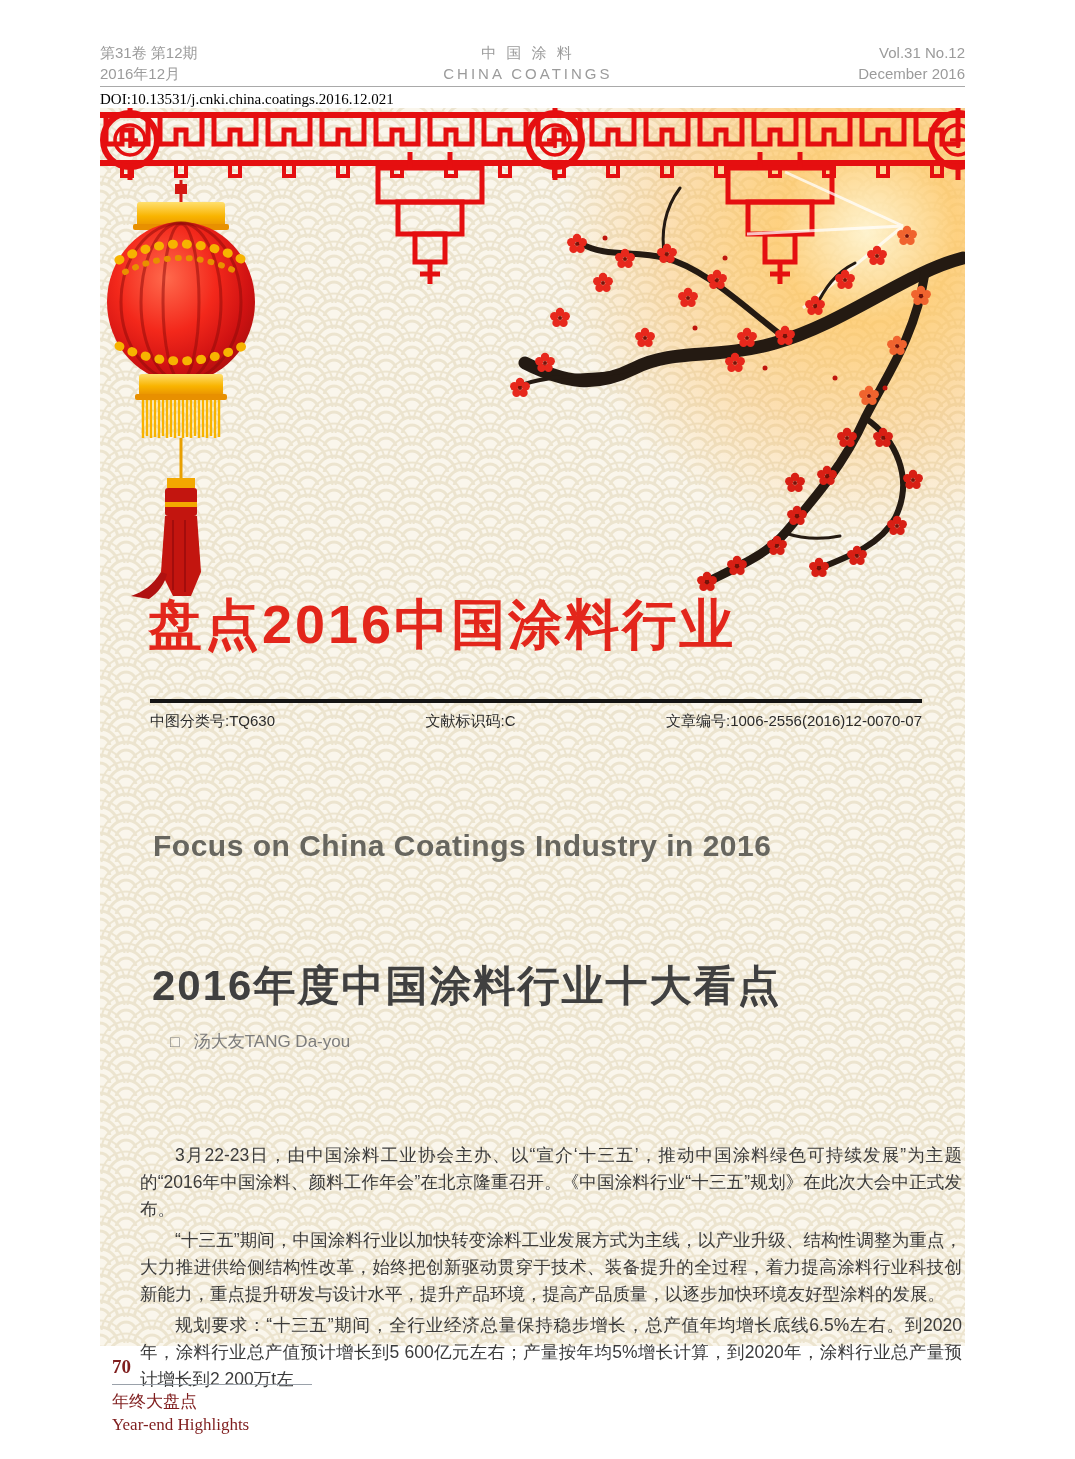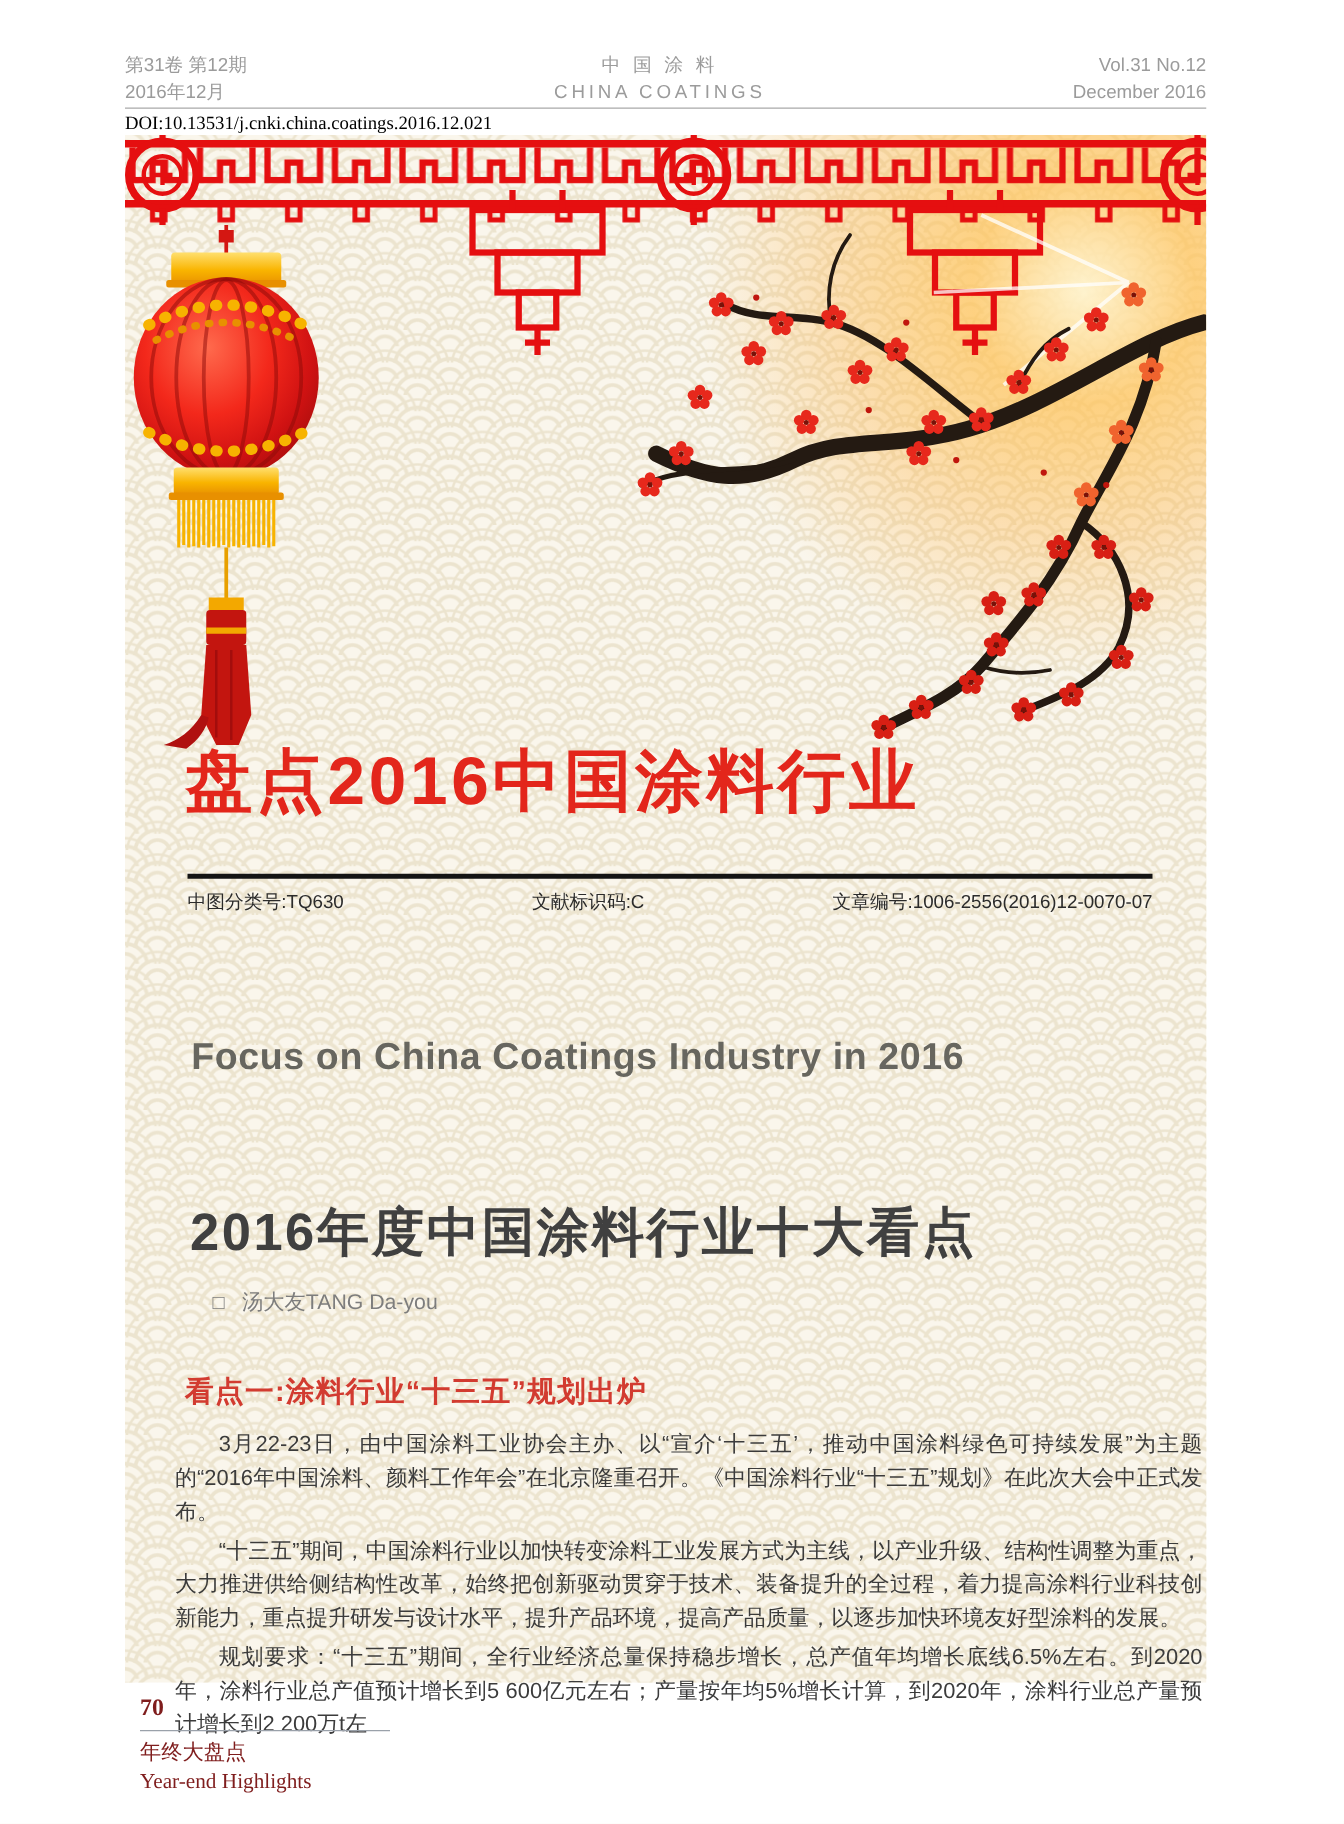--- a/index.html
+++ b/index.html
@@ -233,21 +233,20 @@
     <span>文献标识码:C</span>
     <span>文章编号:1006-2556(2016)12-0070-07</span>
   </div>
   <div class="title-en">Focus on China Coatings Industry in 2016</div>
   <div class="subtitle-cn">2016年度中国涂料行业十大看点</div>
 
   <div class="author">
     <span class="sq">□</span><span>汤大友</span><span class="en">TANG Da-you</span>
   </div>
 
-  <div class="sec-head">看点一:涂料行业“十三五”规划出炉</div>
 
   <div class="bodytext">
     <p>3月22-23日，由中国涂料工业协会主办、以“宣介‘十三五’，推动中国涂料绿色可持续发展”为主题的“2016年中国涂料、颜料工作年会”在北京隆重召开。《中国涂料行业“十三五”规划》在此次大会中正式发布。</p>
     <p>“十三五”期间，中国涂料行业以加快转变涂料工业发展方式为主线，以产业升级、结构性调整为重点，大力推进供给侧结构性改革，始终把创新驱动贯穿于技术、装备提升的全过程，着力提高涂料行业科技创新能力，重点提升研发与设计水平，提升产品环境，提高产品质量，以逐步加快环境友好型涂料的发展。</p>
     <p>规划要求：“十三五”期间，全行业经济总量保持稳步增长，总产值年均增长底线6.5%左右。到2020年，涂料行业总产值预计增长到5 600亿元左右；产量按年均5%增长计算，到2020年，涂料行业总产量预计增长到2 200万t左</p>
   </div>
 
   <div class="foot">
     <div class="num">70</div>
     <div class="fl"></div>

